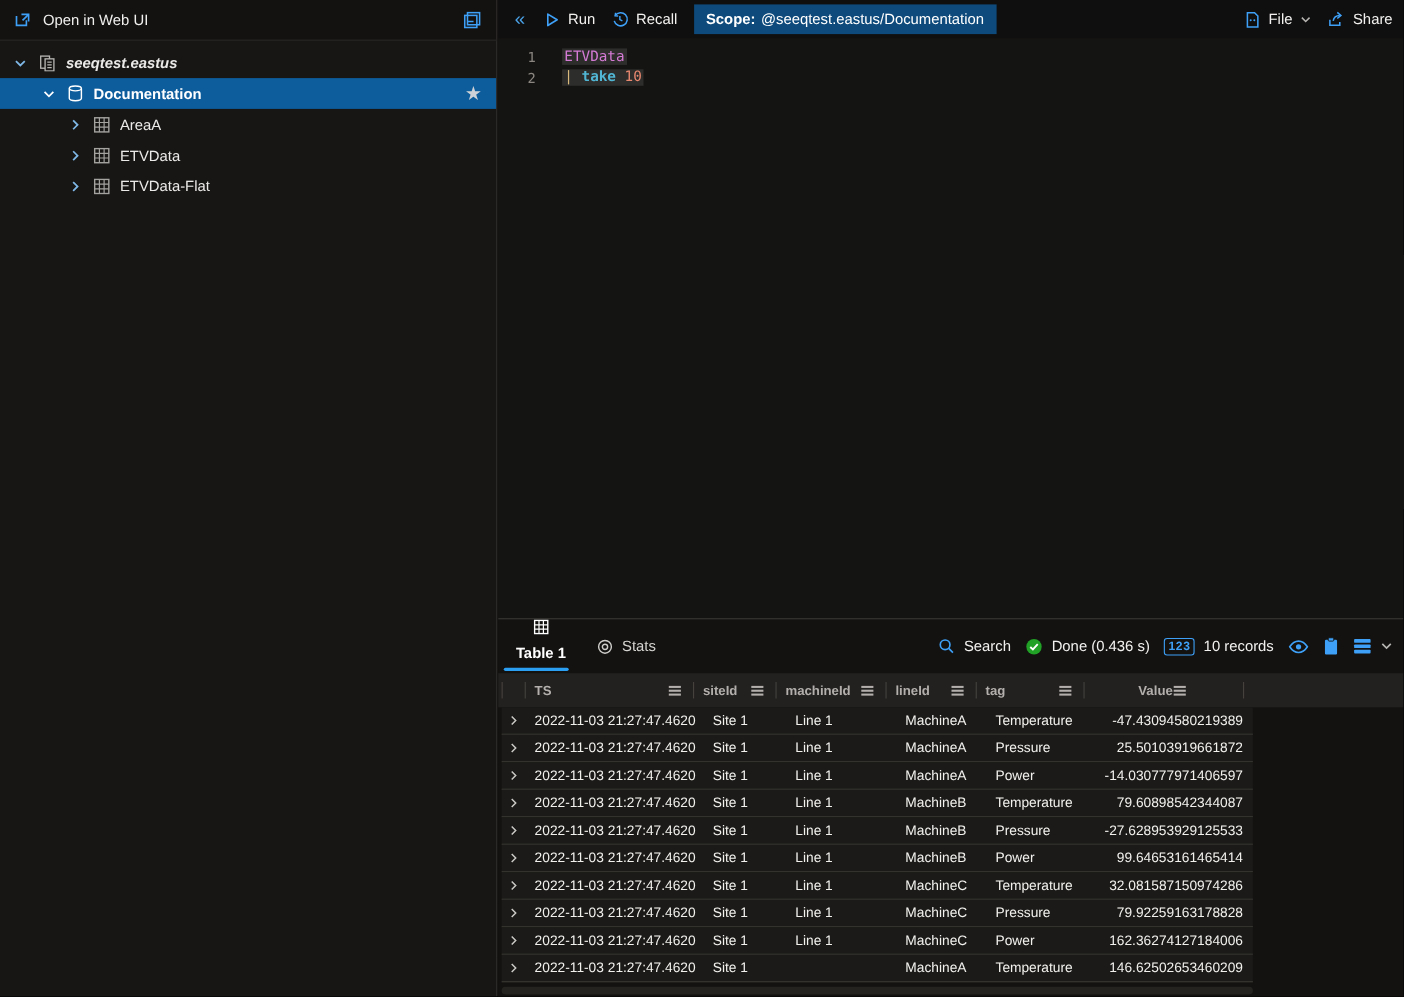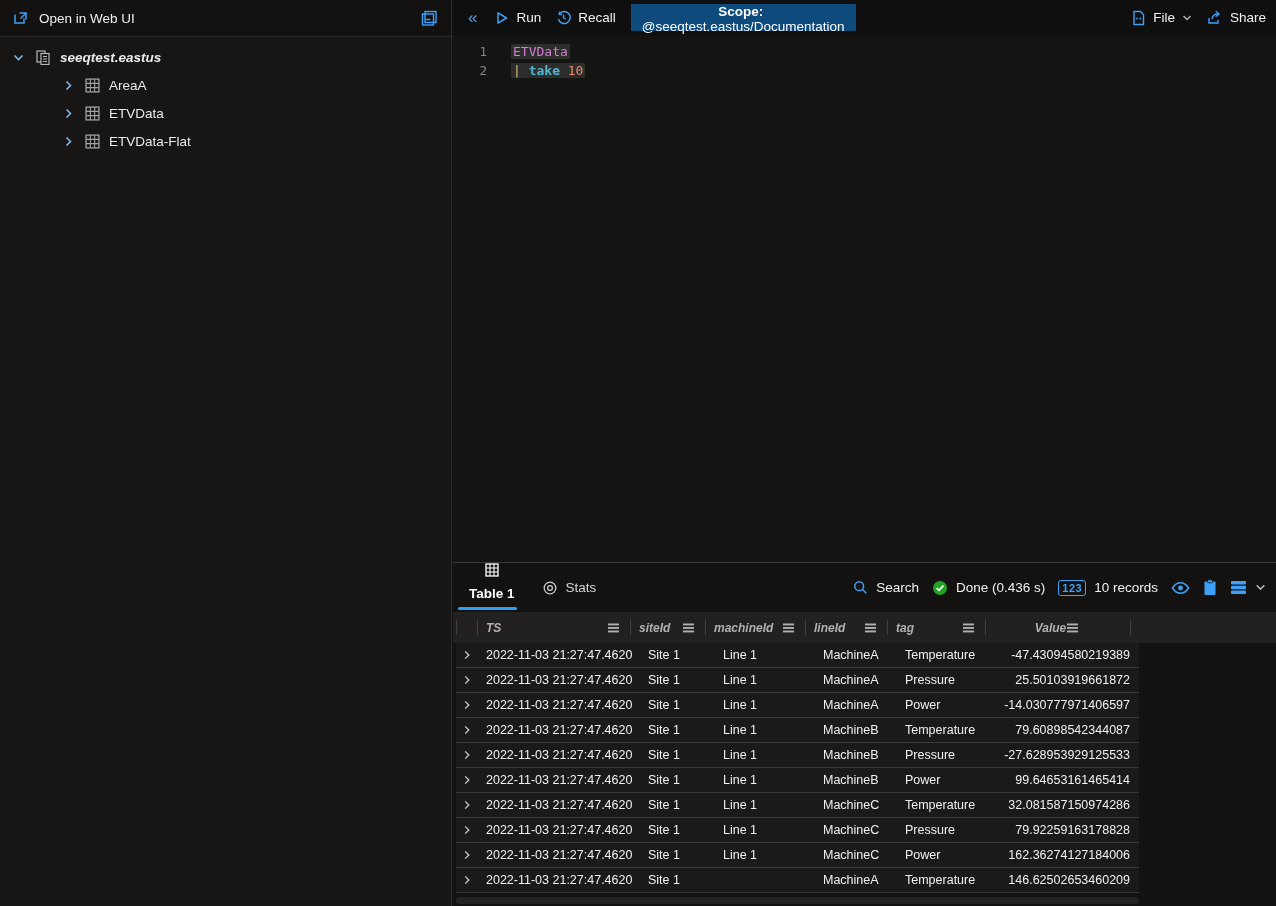--- a/index.html
+++ b/index.html
@@ -34,21 +34,21 @@
   .tree-row.selected { background:#0d5d9d; color:#ffffff; }
   .row-star { margin-left:auto; margin-right:14px; color:#ccd2d7; font-size:15px; }
 
   
   .main { position:absolute; left:453px; top:0; right:0; bottom:0; background:#141413; }
   .ed-toolbar { height:35px; display:flex; align-items:center; gap:15px;
                 padding:0 10px 0 12px; background:#100f0f; }
   .tbtn { display:flex; align-items:center; gap:7px; color:#f2f1ef; cursor:pointer; white-space:nowrap; }
   .collapse-btn { color:#4aa3e8; font-size:17px; line-height:1; cursor:pointer; padding:0 3px; }
   .scope-chip { background:#0e4a7b; height:27px; display:flex; align-items:center;
-                padding:0 11px; color:#fff; cursor:pointer; white-space:nowrap;flex-direction:column; }
+                padding:0 11px; color:#fff; cursor:pointer; white-space:nowrap; }
   .scope-chip b { margin-right:5px; }
   .sp { flex:1; }
   .dd-chev { color:#b7b5b2; display:flex; }
 
   
   .editor { position:absolute; top:35px; left:0; right:0; bottom:344px;
             background:#141413; font-family:"DejaVu Sans Mono", monospace;
             font-size:13px; padding-top:7px; }
   .ed-line { display:flex; height:19px; line-height:19px; }
   .ed-line .ln { width:34px; text-align:right; color:#8b8680; font-size:12.5px; flex:none; }
@@ -68,21 +68,21 @@
          padding:0 14px; color:#d6d4d1; cursor:pointer; }
   .tab.active { color:#ffffff; font-weight:bold;flex-direction:column; }
   .tab.active::after { content:""; position:absolute; left:3px; right:12px; bottom:2px;
                        height:3px; background:#2b9ff2; border-radius:2px; }
   .status { margin-left:auto; display:flex; align-items:center; gap:13px; color:#f2f1ef; }
   .sitem { display:flex; align-items:center; gap:8px; cursor:pointer; white-space:nowrap; }
   .badge123 { border:1.5px solid #3ea0f7; color:#3ea0f7; font-size:11px; font-weight:bold;
               border-radius:3px; padding:1px 3px; letter-spacing:.5px; }
 
   .grid-header { height:31px; background:#232120; display:flex; align-items:stretch;
-                 padding-left:3px;font-style:italic; }
+                 padding-left:3px; }
   .gcol { position:relative; display:flex; align-items:center; justify-content:space-between;
           padding:0 10px 0 9px; font-size:12px; font-weight:bold; color:#b2afac; flex:none; }
   .gcol::before { content:""; position:absolute; left:0; top:8px; bottom:8px; width:1px; background:#45423e; }
   .gcol.filler { flex:1; }
   .gmenu { display:flex; cursor:pointer; }
 
   .grid-rows { padding-left:3px; }
   .grow { width:683px; height:25px; display:flex; align-items:center;
           background:#1b1a18; border-bottom:1px solid #3b3834; cursor:default; }
   .expander { width:21px; display:flex; justify-content:center; flex:none; cursor:pointer; }
@@ -136,20 +136,35 @@
         <span class="nicon">
           <svg width="16" height="16" viewBox="0 0 16 16">
               <rect x="2" y="2" width="8" height="11" fill="none" stroke="#b8b6b3" stroke-width="1.2"></rect>
               <rect x="6" y="4.5" width="8" height="11" fill="#171615" stroke="#b8b6b3" stroke-width="1.2"></rect>
               <path d="M8 7.5 H12 M8 10 H12 M8 12.5 H12" stroke="#b8b6b3" stroke-width="1"></path>
             </svg>
         </span>
         <span>seeqtest.eastus</span>
       </div>
 
+      <div class="tree-row lv2 selected">
+        <span class="chev">
+          <svg width="11" height="11" viewBox="0 0 11 11">
+              <path d="M1.5 3.5 L5.5 7.5 L9.5 3.5" fill="none" stroke="#ffffff" stroke-width="1.6"></path>
+            </svg>
+        </span>
+        <span class="nicon">
+          <svg width="15" height="16" viewBox="0 0 15 16">
+              <ellipse cx="7.5" cy="3.4" rx="5.5" ry="2.2" fill="none" stroke="#ffffff" stroke-width="1.3"></ellipse>
+              <path d="M2 3.4 L2 12.4 C2 13.6 4.5 14.6 7.5 14.6 C10.5 14.6 13 13.6 13 12.4 L13 3.4" fill="none" stroke="#ffffff" stroke-width="1.3"></path>
+            </svg>
+        </span>
+        <span>Documentation</span>
+        <span class="row-star">★</span>
+      </div>
 
       <div id="tree-tables">
   <div class="tree-row lv3">
     <span class="chev">
       <svg width="11" height="11" viewBox="0 0 11 11">
                 <path d="M3.5 1.5 L7.5 5.5 L3.5 9.5" fill="none" stroke="#7fb8e6" stroke-width="1.6"></path>
               </svg>
     </span>
     <span class="nicon">
       <svg width="15" height="15" viewBox="0 0 14 14">

